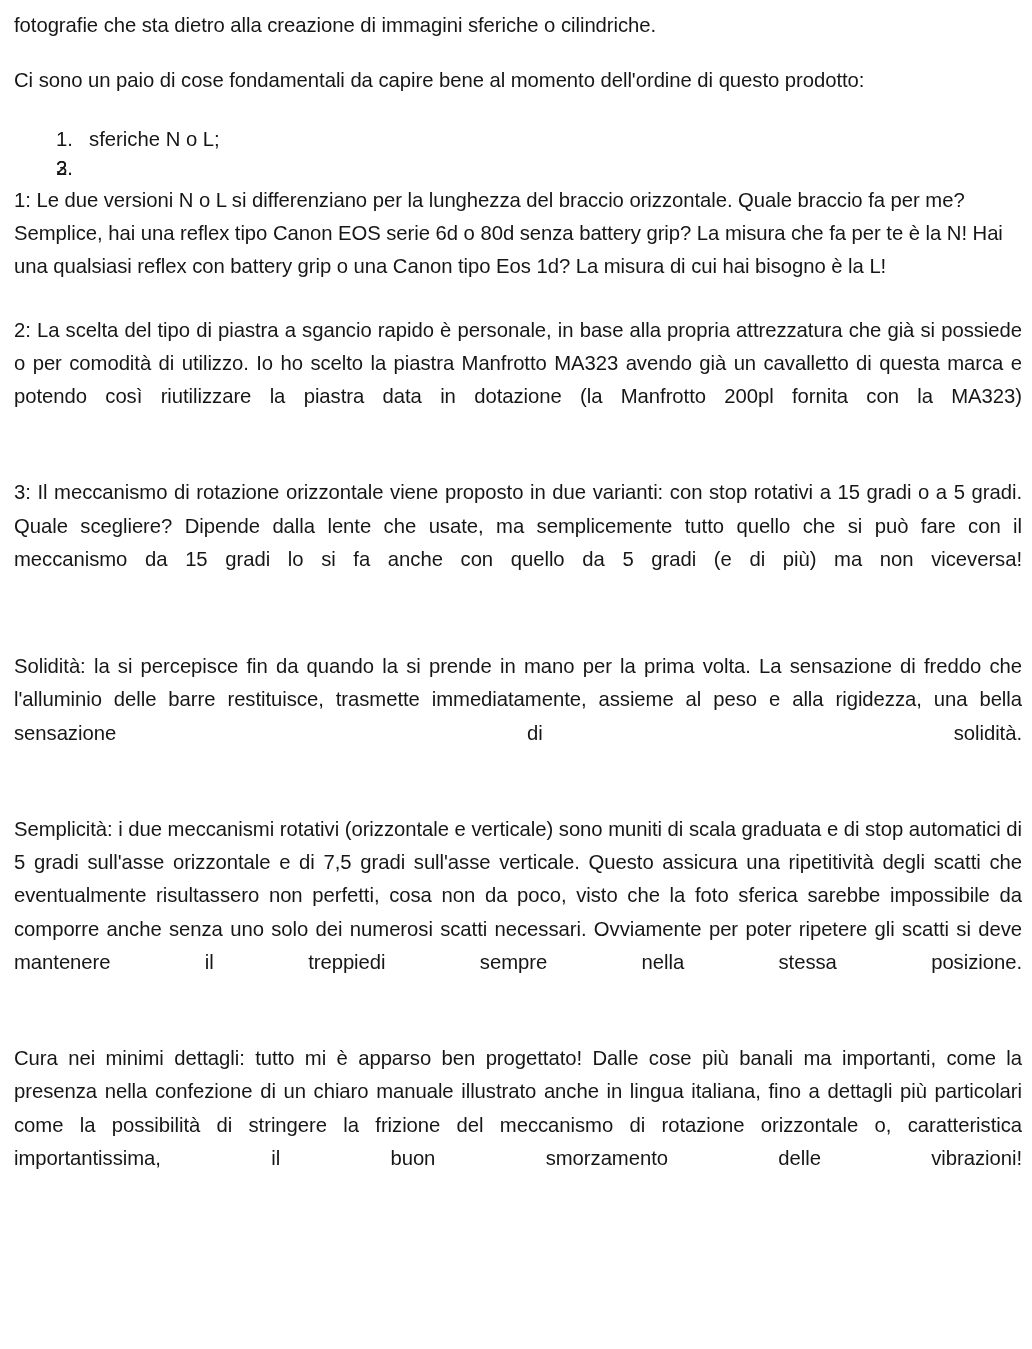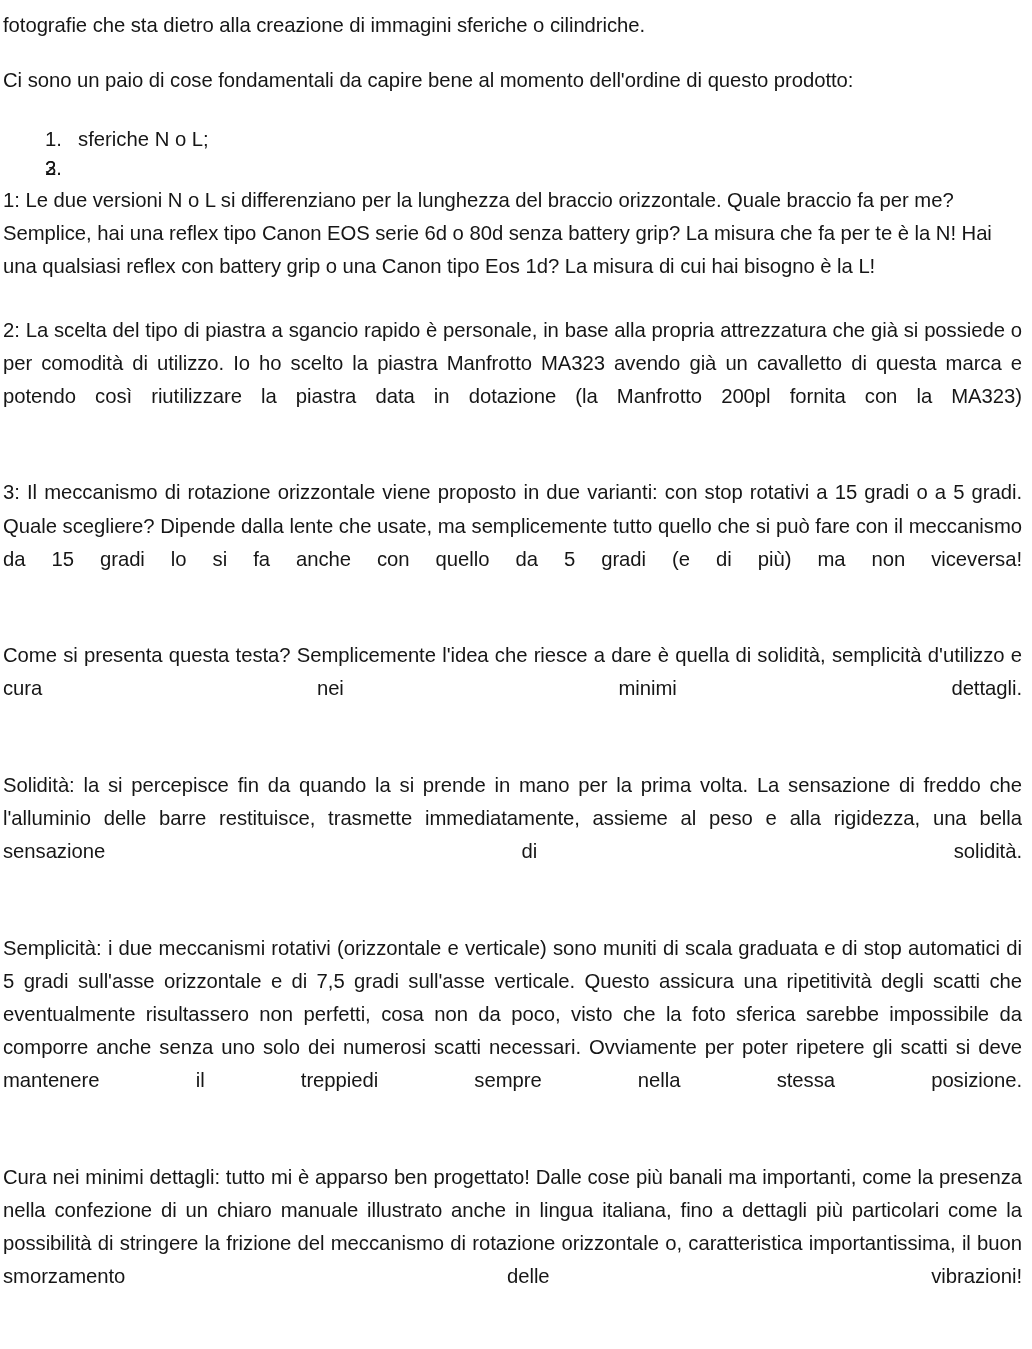--- a/index.html
+++ b/index.html
@@ -15,21 +15,21 @@
     font-family: "Liberation Sans", "DejaVu Sans", sans-serif;
     color: #161616;
     -webkit-font-smoothing: antialiased;
   }
 
   .page {
     position: relative;
     width: 1032px;
     height: 1349px;
     box-sizing: border-box;
-    padding: 0 10px 0 3px;
+    padding: 0 10px 0 14px;
     background: #ffffff;
   }
 
   .doc-body {
     padding-top: 9px;
   }
 
   p.para {
     margin: 0 0 19px 0;
     font-size: 20.3px;
@@ -113,21 +113,20 @@
     <div class="gap-block"></div>
 
     <p class="para just">2: La scelta del tipo di piastra a sgancio rapido è personale, in base alla propria attrezzatura che già si possiede o per comodità di utilizzo. Io ho scelto la piastra Manfrotto MA323 avendo già un cavalletto di questa marca e potendo così riutilizzare la piastra data in dotazione (la Manfrotto 200pl fornita con la MA323)</p>
 
     <div class="gap-block"></div>
 
     <p class="para just">3: Il meccanismo di rotazione orizzontale viene proposto in due varianti: con stop rotativi a 15 gradi o a 5 gradi. Quale scegliere? Dipende dalla lente che usate, ma semplicemente tutto quello che si può fare con il meccanismo da 15 gradi lo si fa anche con quello da 5 gradi (e di più) ma non viceversa!</p>
 
     <div class="gap-block"></div>
 
-    <p class="para just">Come si presenta questa testa? Semplicemente l'idea che riesce a dare è quella di solidità, semplicità  d'utilizzo e cura nei minimi dettagli.</p>
 
     <div class="gap-block"></div>
 
     <p class="para just">Solidità: la si percepisce fin da quando la si prende in mano per la prima volta. La sensazione di freddo che l'alluminio delle barre restituisce, trasmette immediatamente, assieme al peso e alla rigidezza, una bella sensazione di solidità.</p>
 
     <div class="gap-block"></div>
 
     <p class="para just">Semplicità: i due meccanismi rotativi (orizzontale e verticale) sono muniti di scala graduata e di stop automatici di 5 gradi sull'asse orizzontale e di 7,5 gradi sull'asse verticale. Questo assicura una ripetitività degli scatti che eventualmente risultassero non perfetti, cosa non da poco, visto che la foto sferica sarebbe impossibile da comporre anche senza uno solo dei numerosi scatti necessari. Ovviamente per poter ripetere gli scatti si deve mantenere il treppiedi sempre nella stessa posizione.</p>
 
     <div class="gap-block"></div>

